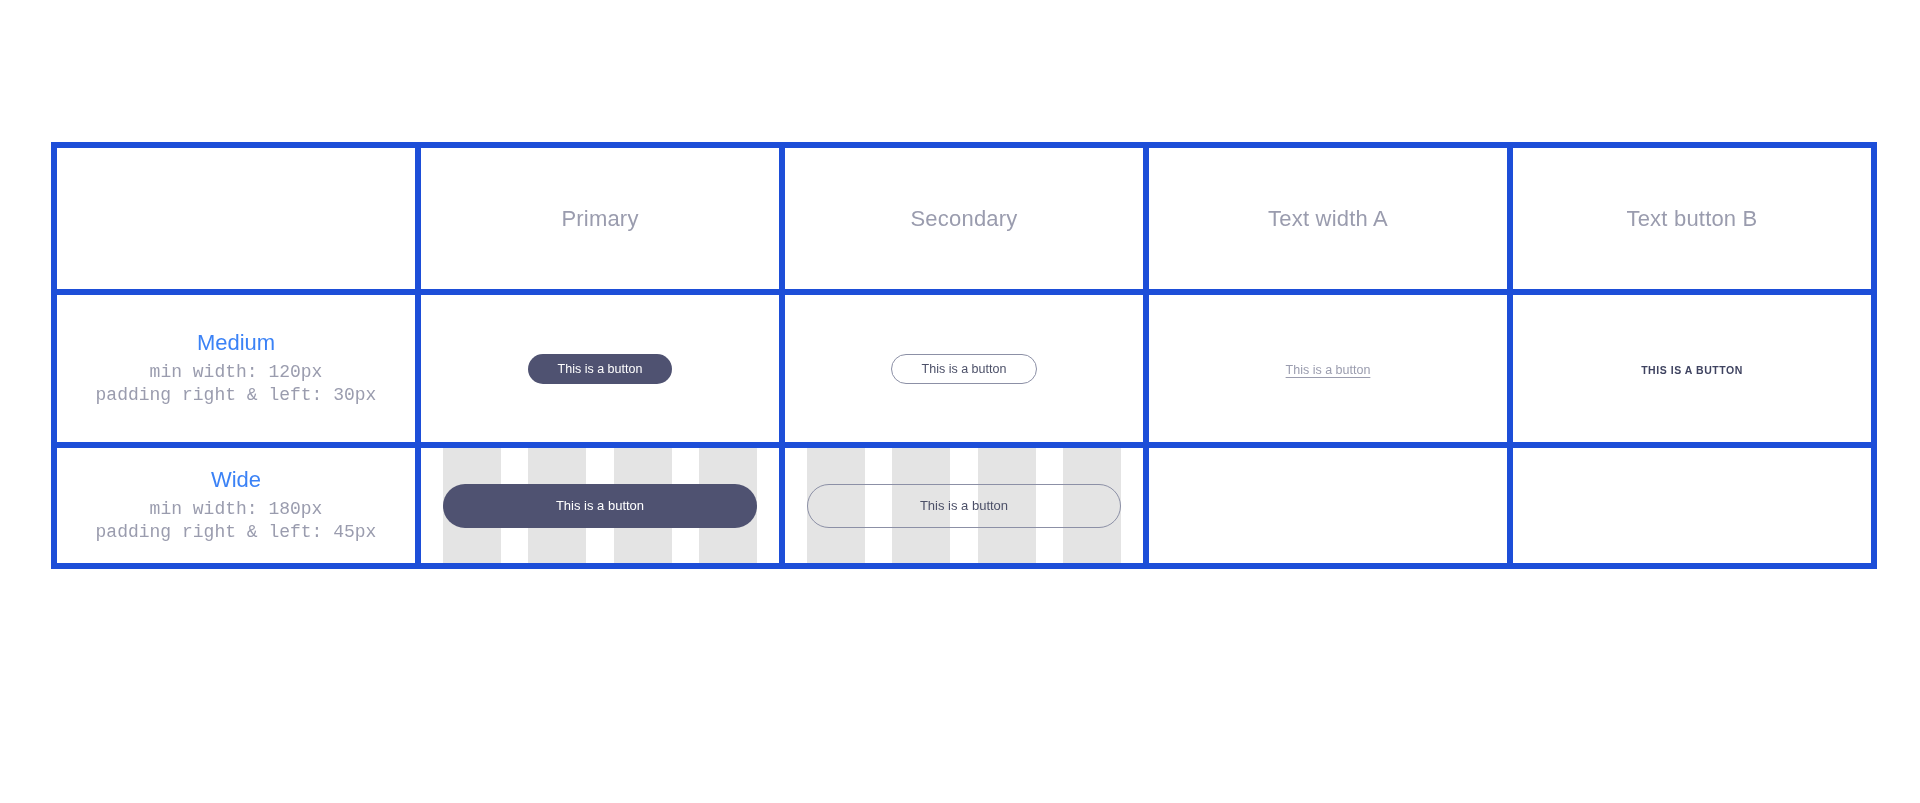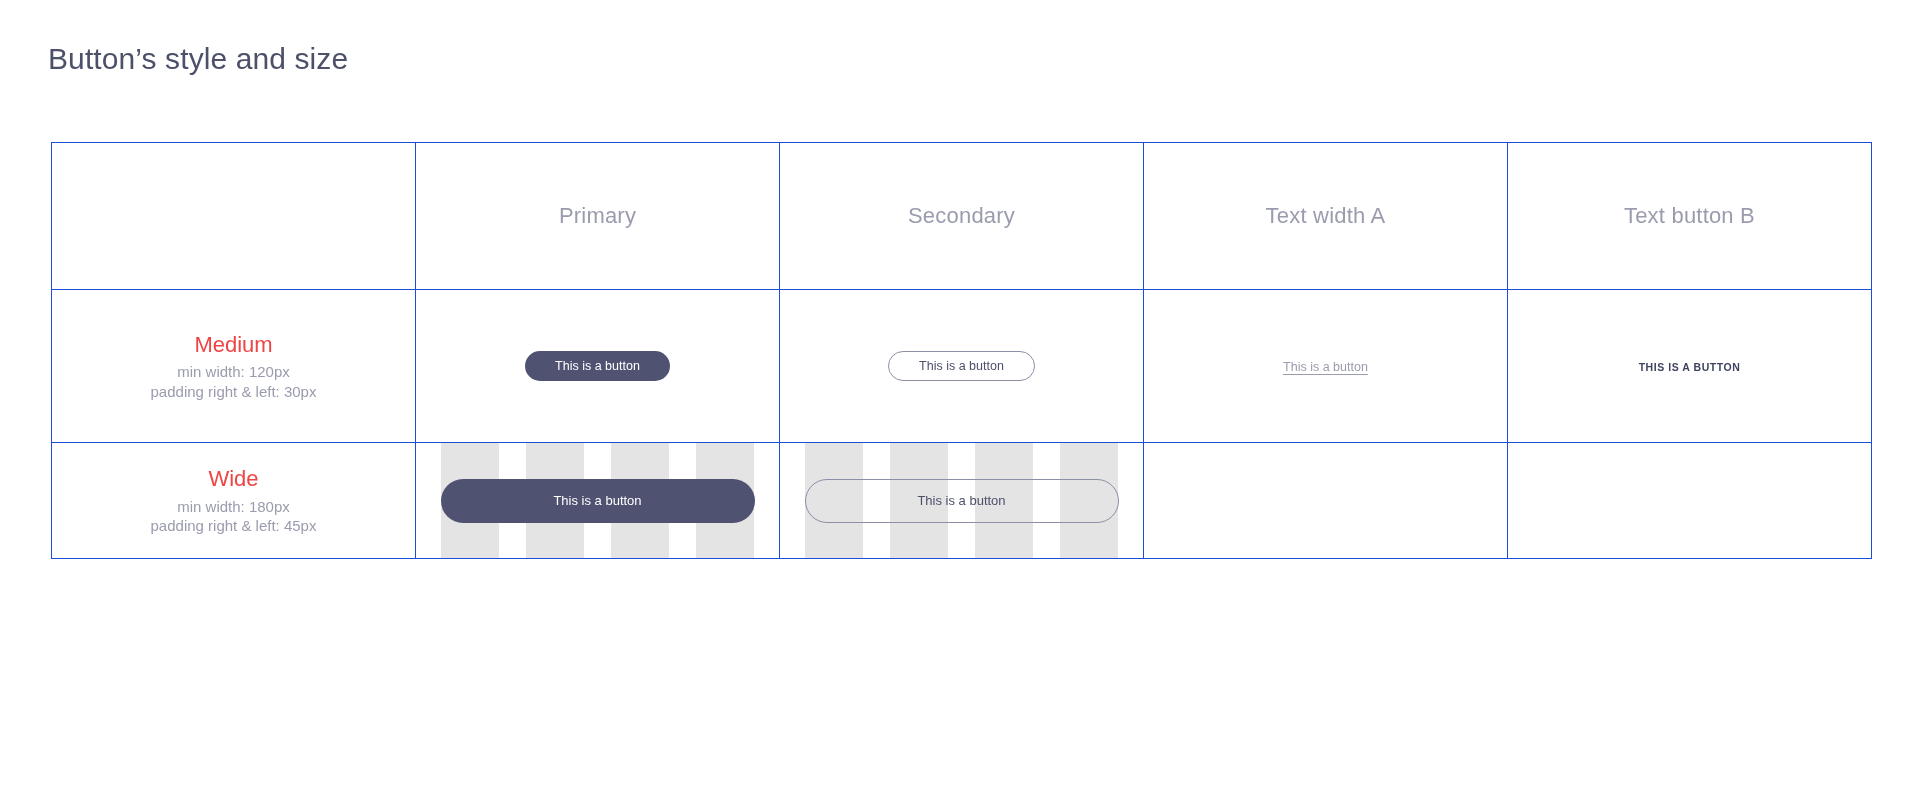--- a/index.html
+++ b/index.html
@@ -33,21 +33,21 @@
   .spec-table {
     position: absolute;
     left: 51px;
     top: 142px;
     width: 1820px;
     border-collapse: collapse;
     table-layout: fixed;
   }
 
   .spec-table td {
-    border: 1px solid #1d4ed8;
+    border: 6px solid #1d4ed8;
     vertical-align: middle;
     text-align: center;
     padding: 0;
   }
 
   .col-label  { width: 364px; }
   .col-cell   { width: 364px; }
 
   .row-header td { height: 147px; }
   .row-medium td { height: 153px; }
@@ -59,29 +59,30 @@
     font-size: 22px;
     font-weight: 400;
     color: #9a9cae;
     letter-spacing: 0.2px;
   }
 
   
   .size-name {
     font-size: 22px;
     font-weight: 400;
-    color: #ef4444;
+    color: #3b82f6;
     line-height: 1.25;
     margin-bottom: 4px;
   }
   .size-meta {
-    font-size: 15px;
+    font-size: 18px;
     font-weight: 400;
     color: #9a9cae;
     line-height: 1.3;
+    font-family: Liberation Mono, monospace;
   }
 
   
   .btn {
     display: inline-flex;
     align-items: center;
     justify-content: center;
     border-radius: 999px;
     font-family: "Liberation Sans", sans-serif;
     white-space: nowrap;
@@ -171,21 +172,20 @@
   }
   .wide-wrap .btn-secondary {
     background: transparent;
   }
 </style>
 </head>
 <body>
 
 <div class="page">
 
-  <div class="page-title">Button’s style and size</div>
 
   <table class="spec-table">
     <colgroup>
       <col class="col-label">
       <col class="col-cell">
       <col class="col-cell">
       <col class="col-cell">
       <col class="col-cell">
     </colgroup>
     <tbody>

